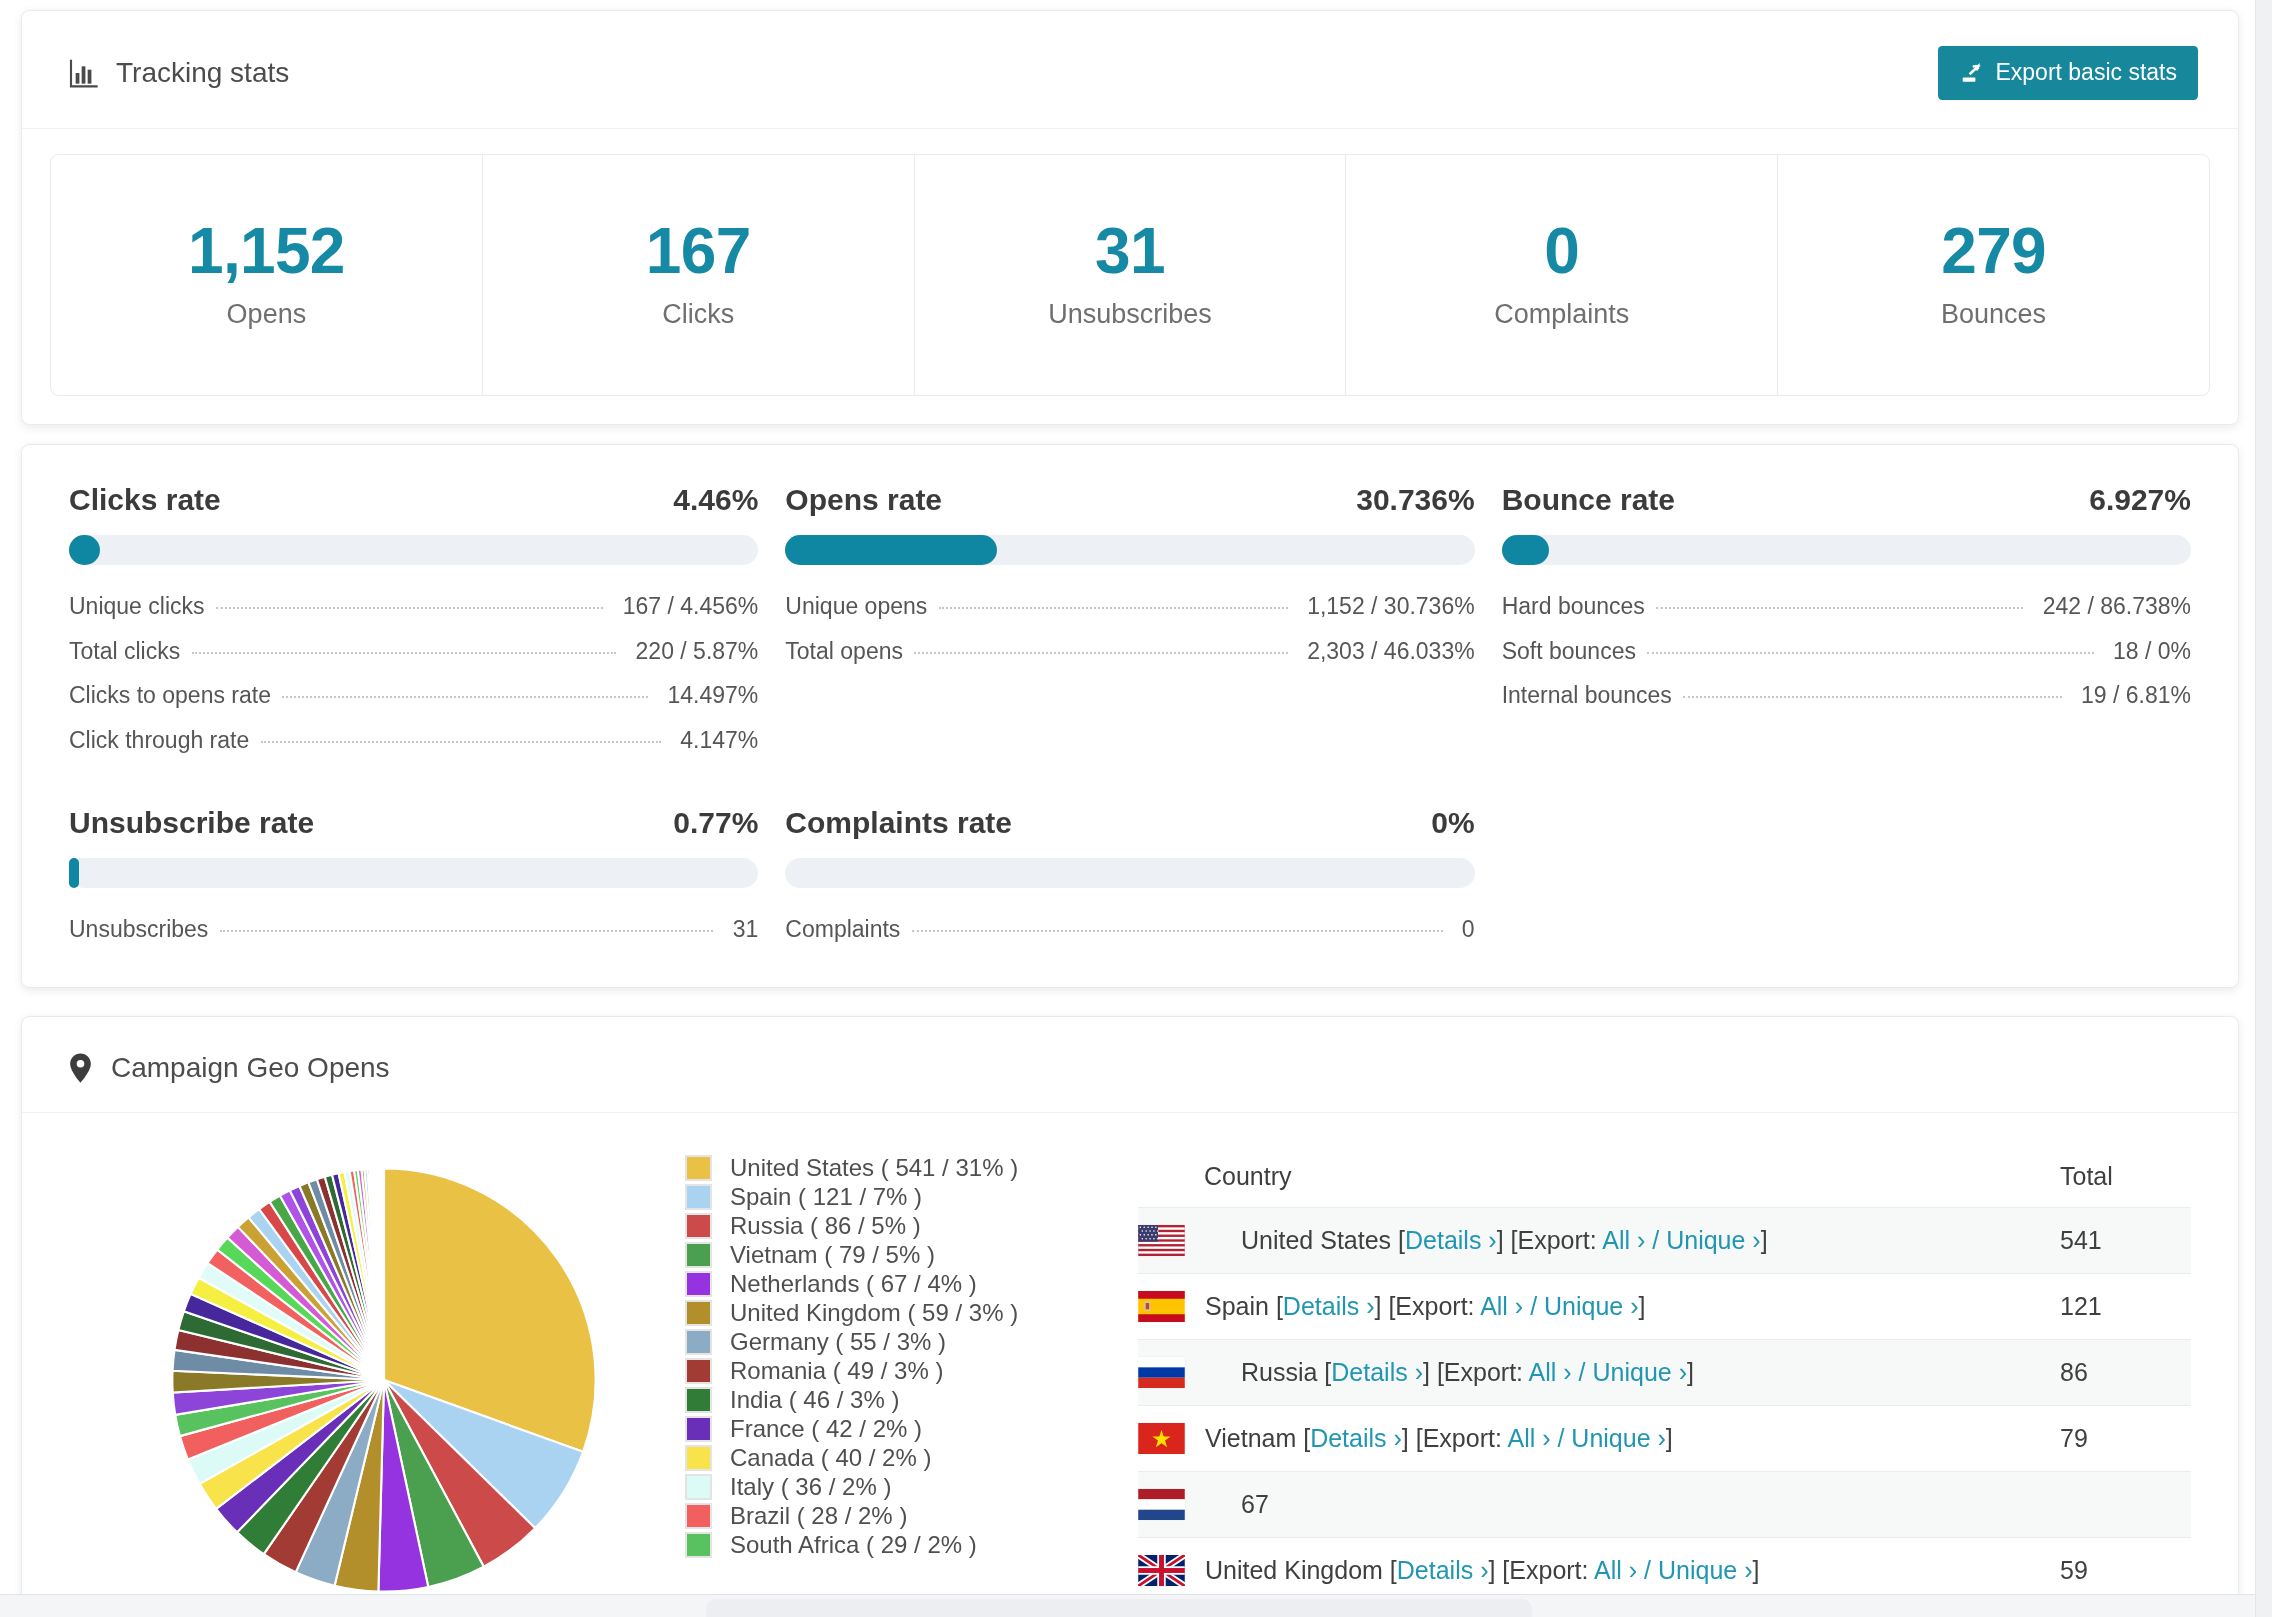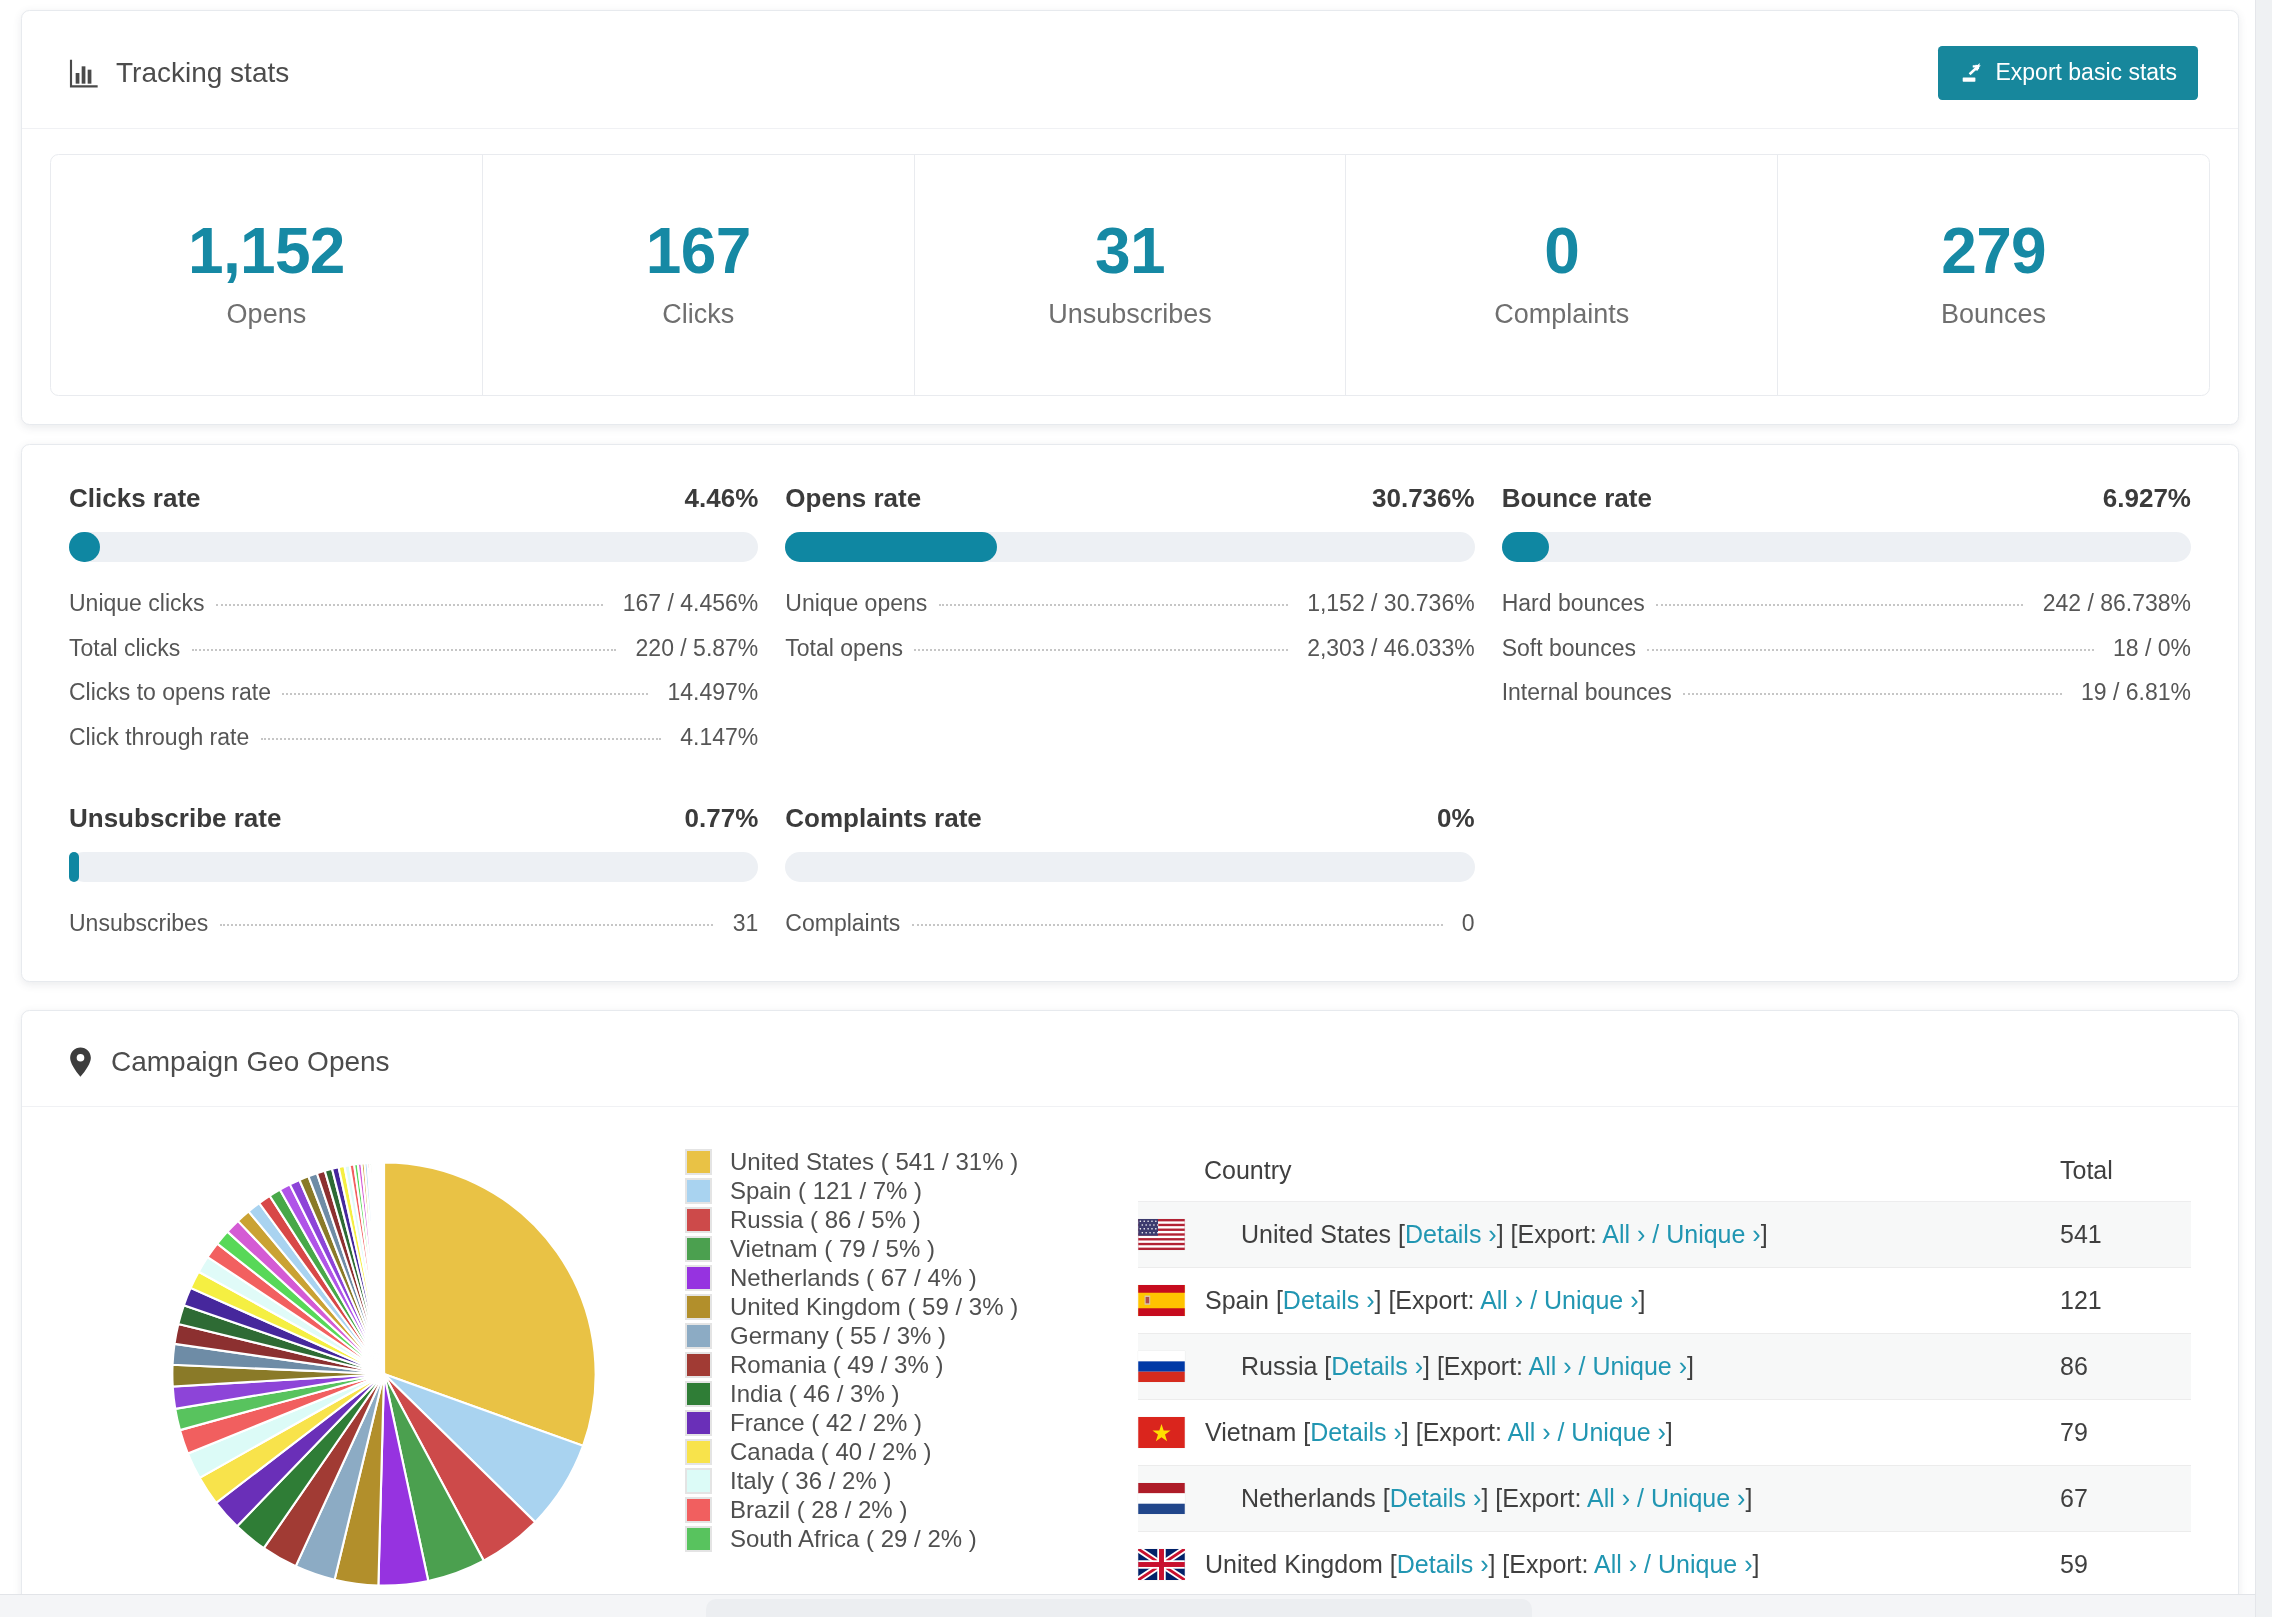--- a/index.html
+++ b/index.html
@@ -34,21 +34,21 @@
   }
   .export-btn svg{width:25.4px;height:25.4px;}
 
   .stats-row{display:flex;margin:25.4px 28px 28px;border:1.4px solid #e9ebef;border-radius:8.5px;}
   .stat-cell{flex:1;text-align:center;padding:59px 0 65px;border-right:1.4px solid #e9ebef;}
   .stat-cell:last-child{border-right:none;}
   .stat-value{font-size:64px;font-weight:bold;color:#1689a4;letter-spacing:-0.7px;}
   .stat-label{font-size:27px;color:#6f6f6f;margin-top:11.3px;}
 
   .rates-grid{display:grid;grid-template-columns:repeat(3,1fr);column-gap:27px;row-gap:52px;padding:38px 47px 44px;}
-  .rate-head{display:flex;justify-content:space-between;align-items:baseline;font-weight:bold;font-size:26px;color:#3b3b3b;}
+  .rate-head{display:flex;justify-content:space-between;align-items:baseline;font-weight:bold;font-size:30px;color:#3b3b3b;}
   .rate-bar{height:30px;background:#edf0f4;border-radius:15px;margin-top:18.4px;position:relative;}
   .rate-fill{height:100%;background:#0f87a2;border-radius:15px;min-width:0;}
   .rate-rows{margin-top:28px;}
   .rate-row{display:flex;align-items:baseline;font-size:23px;color:#565656;margin-top:17.6px;}
   .rate-row .lbl{white-space:nowrap;}
   .rate-row .val{white-space:nowrap;margin-left:8px;}
   .leader{flex:1;border-bottom:2.1px dotted #c6c6c6;margin:0 11.3px;transform:translateY(-5px);min-width:28px;}
 
   .geo-content{display:flex;align-items:flex-start;padding:0 47px;}
   .pie-wrap{flex:none;margin:49px 0 0 97px;}
@@ -426,21 +426,20 @@
             </svg>
             <div class="country-cell"><span>Vietnam [</span><a class="tlink">Details ›</a><span>] [Export: </span><a class="tlink">All ›</a><span class="tsep"> / </span><a class="tlink">Unique ›</a><span>]</span></div>
             <div class="total-cell">79</div>
           </div>
           <div class="gt-row alt">
             <svg viewBox="0 0 66 44" class="flag">
               <rect x="0" y="0" width="66" height="14.7" fill="#AE1C28"></rect>
               <rect x="0" y="14.7" width="66" height="14.7" fill="#fff"></rect>
               <rect x="0" y="29.4" width="66" height="14.6" fill="#21468B"></rect>
             </svg>
-            <div class="country-cell"><span>Netherlands [</span><a class="tlink">Details ›</a><span>] [Export: </span><a class="tlink">All ›</a><span class="tsep"> / </span><a class="tlink">Unique ›</a><span>]</span></div>
             <div class="total-cell">67</div>
           </div>
           <div class="gt-row">
             <svg viewBox="0 0 66 44" class="flag">
               <rect x="0" y="0" width="66" height="44" fill="#012169"></rect>
               <line x1="0" y1="0" x2="66" y2="44" stroke="#fff" stroke-width="9"></line>
               <line x1="66" y1="0" x2="0" y2="44" stroke="#fff" stroke-width="9"></line>
               <line x1="0" y1="0" x2="66" y2="44" stroke="#C8102E" stroke-width="4"></line>
               <line x1="66" y1="0" x2="0" y2="44" stroke="#C8102E" stroke-width="4"></line>
               <rect x="27" y="0" width="12" height="44" fill="#fff"></rect>

